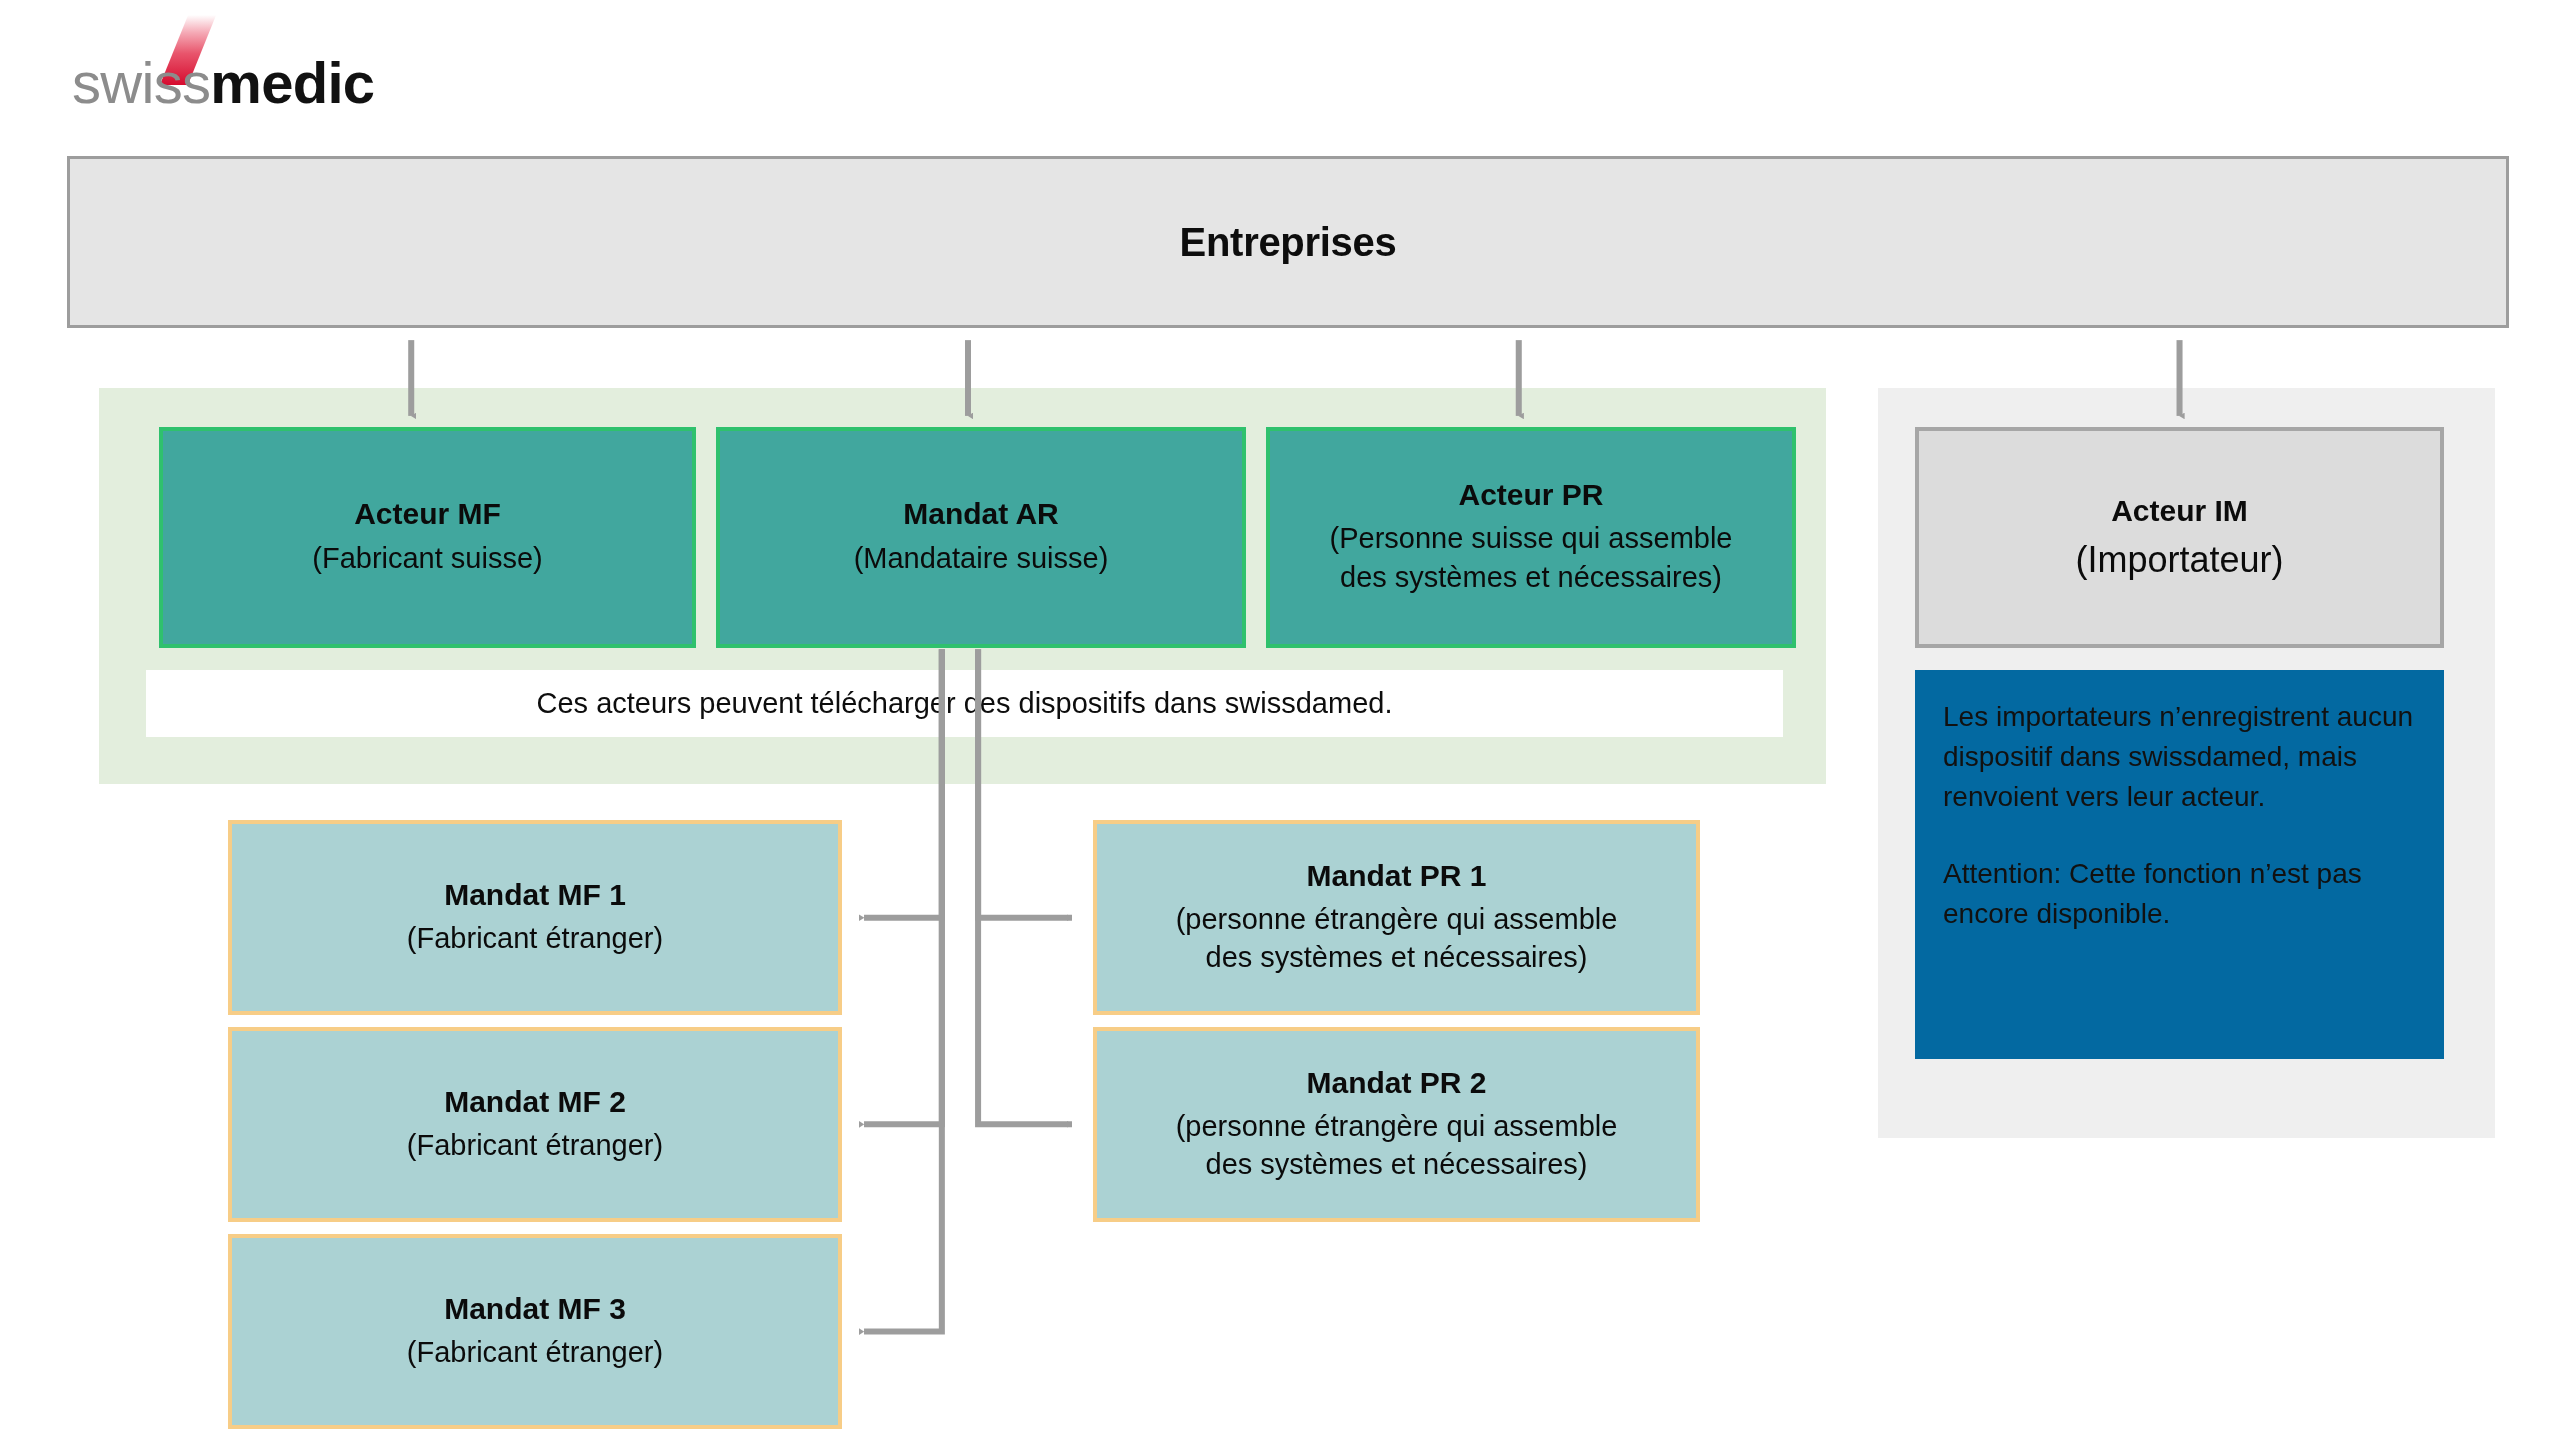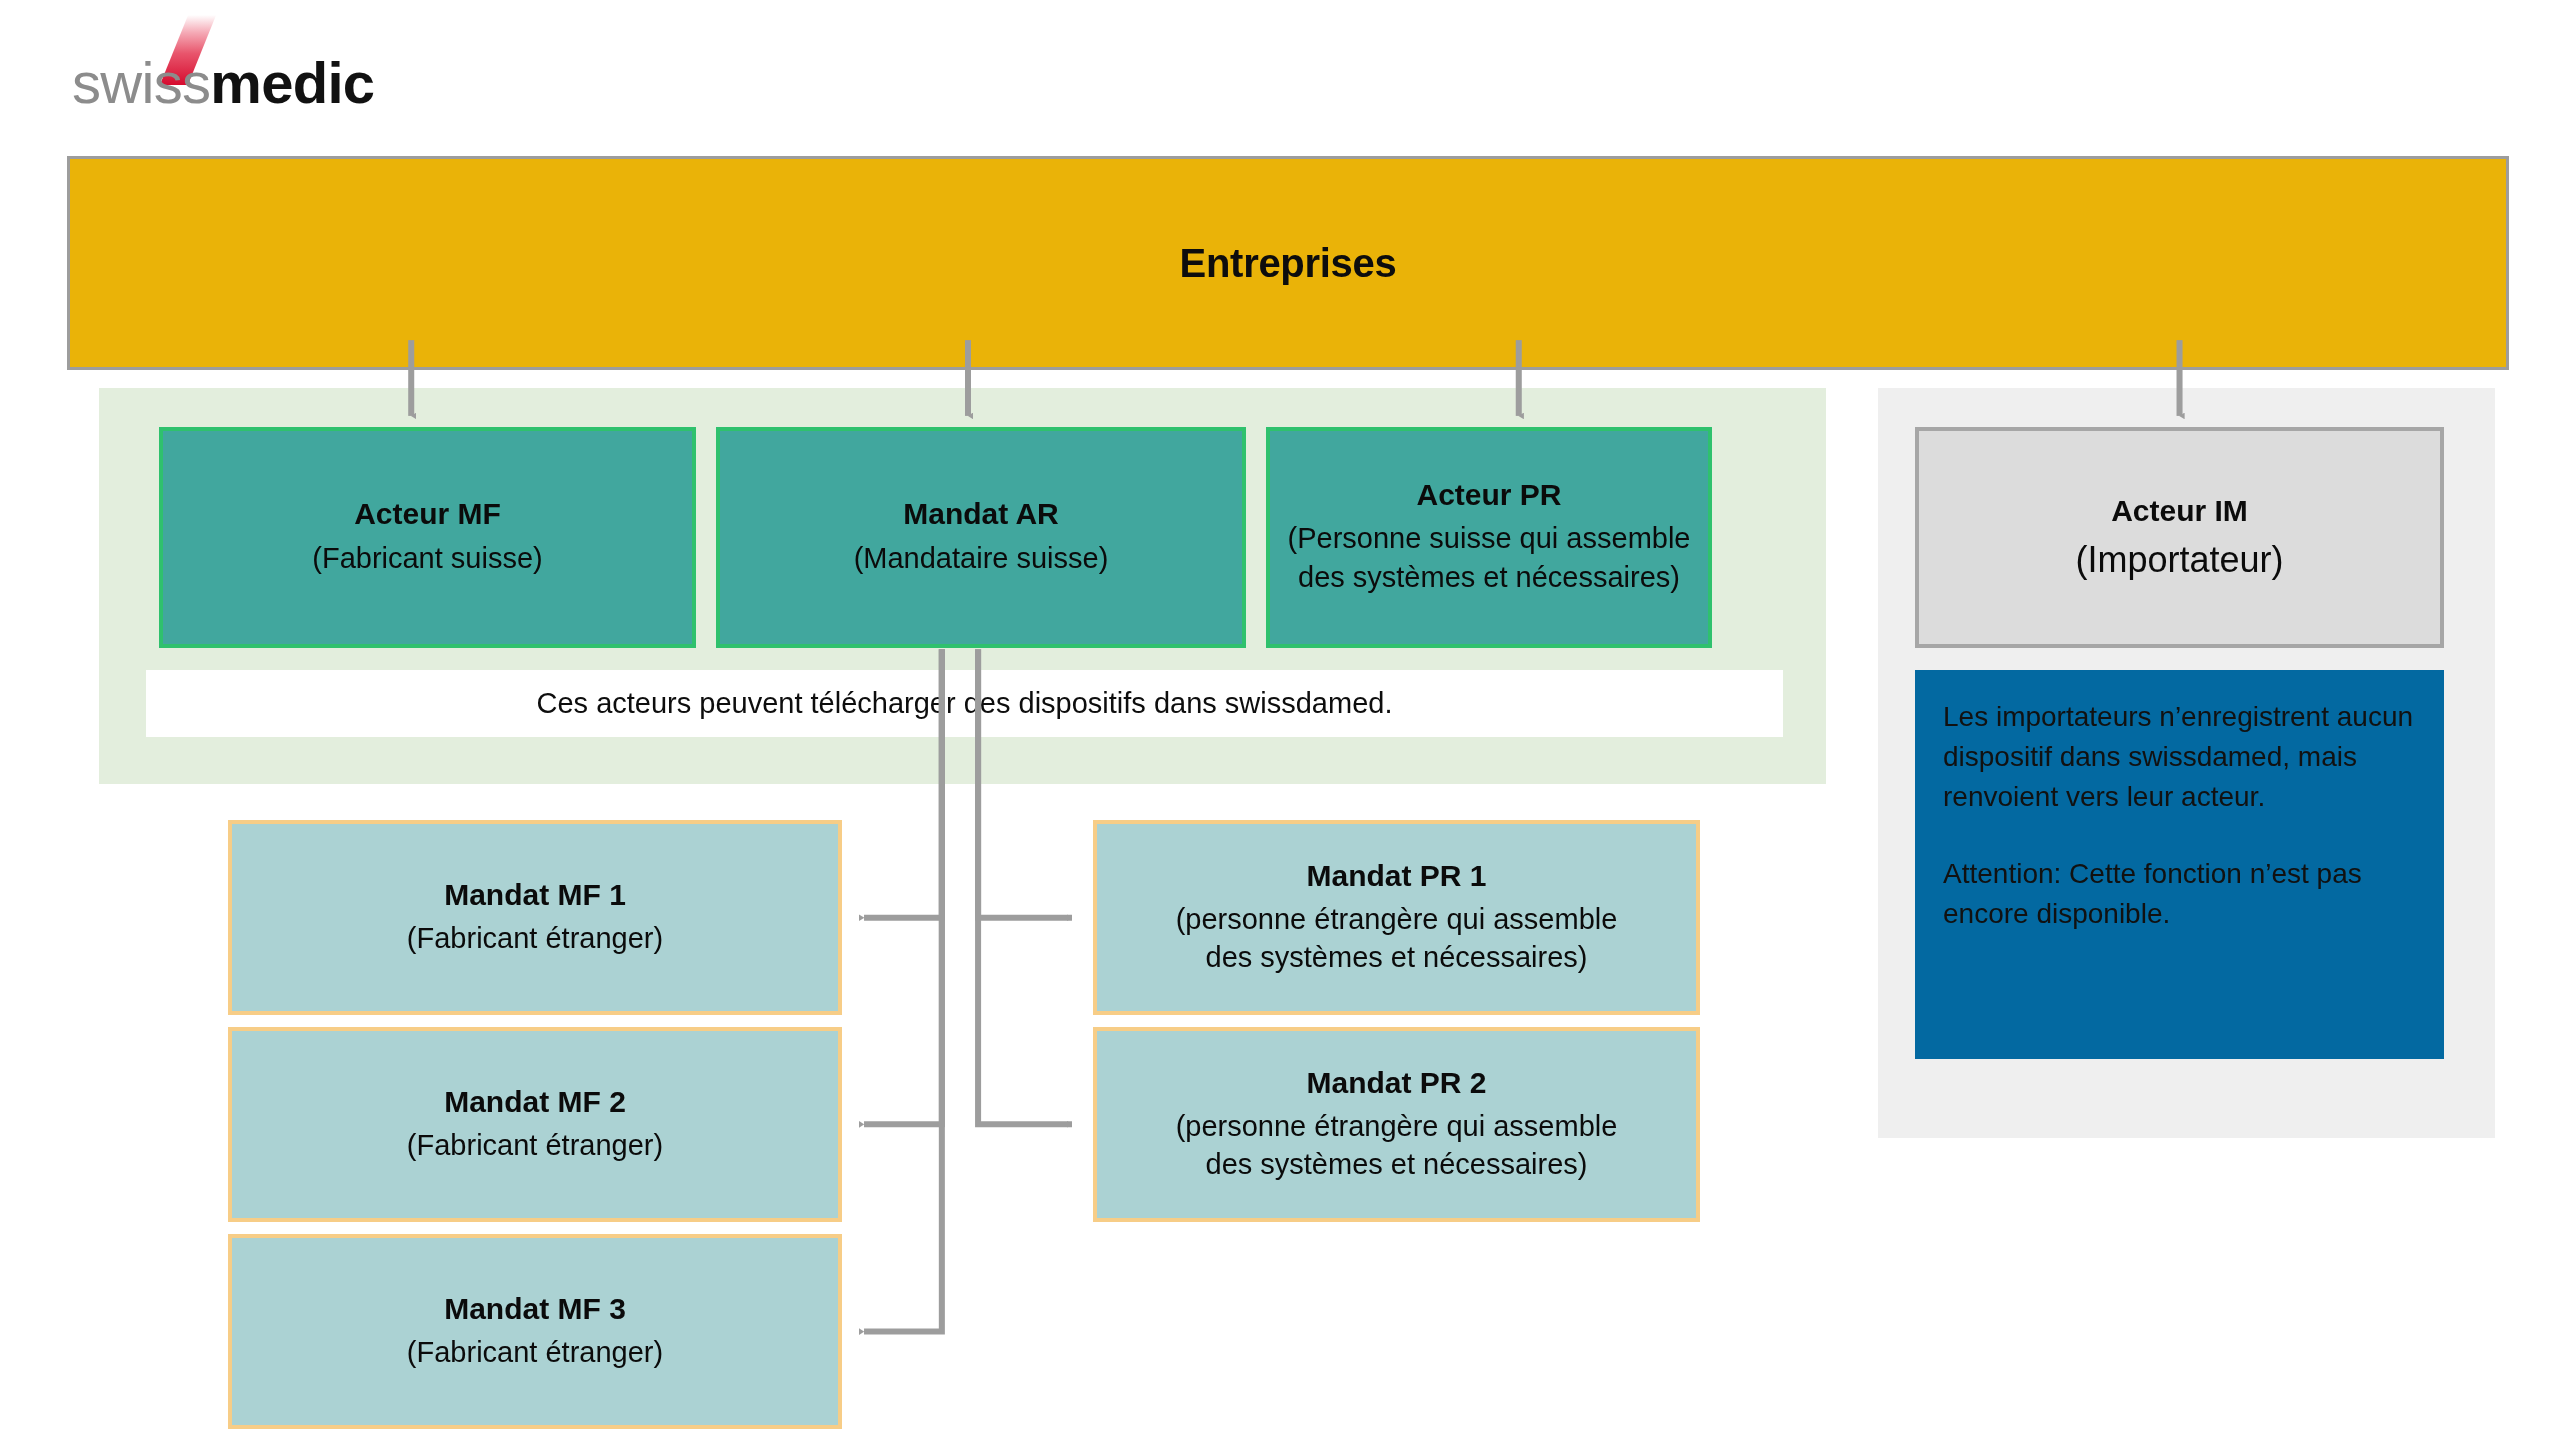--- a/index.html
+++ b/index.html
@@ -43,23 +43,23 @@
   }
   #logo .wordmark .light { color: #8c8c8c; font-weight: 400; }
   #logo .wordmark .dark  { color: #111111; font-weight: 700; }
 
   
   #entreprises-box {
     position: absolute;
     left: 67px;
     top: 156px;
     width: 2442px;
-    height: 214px;
+    height: 172px;
     border: 3.4px solid #9d9d9d;
-    background: #eab308;
+    background: #e5e5e5;
     box-sizing: border-box;
     display: flex;
     align-items: center;
     justify-content: center;
   }
   #entreprises-box .title {
     font-size: 40px;
     font-weight: 700;
     color: #0d0d0d;
     letter-spacing: -0.3px;
@@ -102,21 +102,21 @@
   .green-box .bx-sub {
     font-size: 29px;
     font-weight: 400;
     color: #0b0b0b;
     line-height: 1.32;
     text-align: center;
     margin-top: 8px;
   }
   #box-mf { left: 47px;   top: 39px;  width: 537px;  height: 221px; }
   #box-ar { left: 604px;  top: 39px;  width: 530px;  height: 221px; }
-  #box-pr { left: 1154px; top: 39px;  width: 446px;  height: 221px; }
+  #box-pr { left: 1154px; top: 39px;  width: 530px;  height: 221px; }
 
   #green-note {
     position: absolute;
     left: 47px;
     top: 282px;
     width: 1637px;
     height: 67px;
     background: #ffffff;
     display: flex;
     align-items: center;

